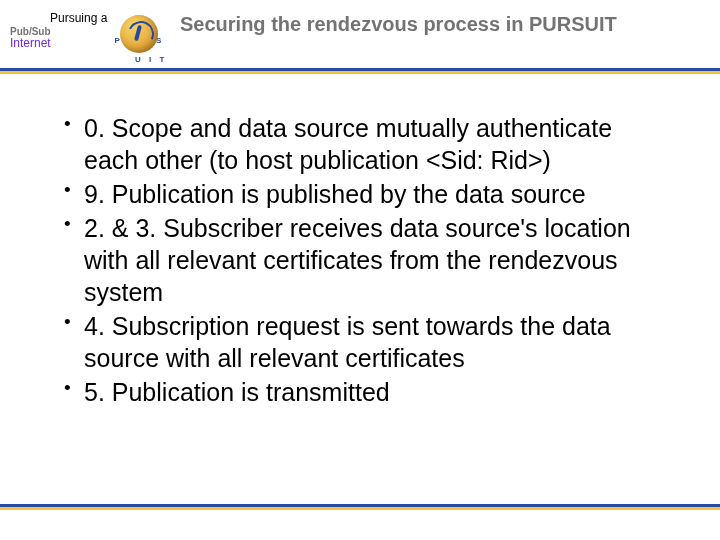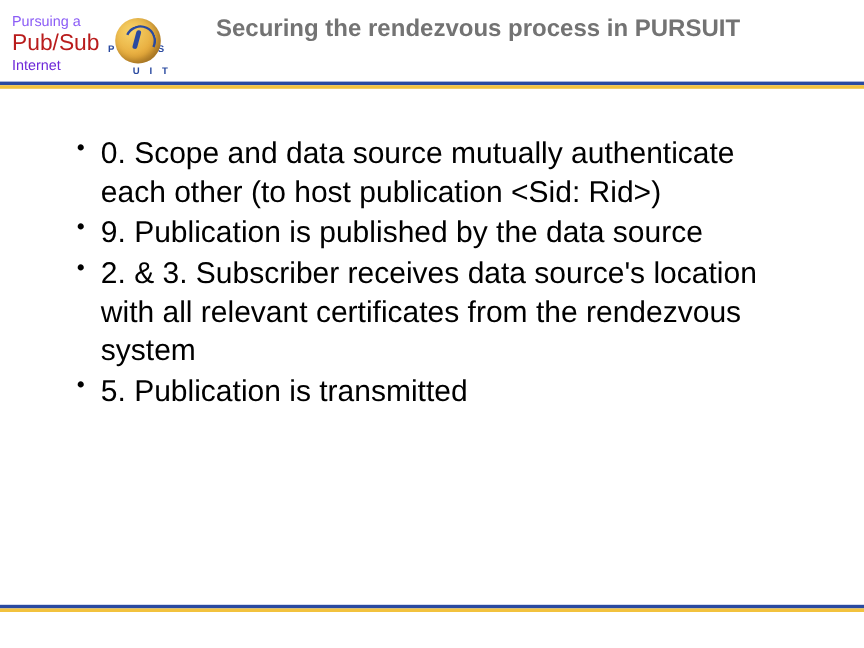--- a/index.html
+++ b/index.html
@@ -24,22 +24,22 @@
     gap: 4px;
   }
   .logo-text {
     display: flex;
     flex-direction: column;
     font-size: 12px;
     color: #999;
     line-height: 1.15;
     padding-top: 6px;
   }
-  .logo-text .l1 { font-size: 12px; color: #8b5cf6; }
-  .logo-text .l2 { font-size: 19px; font-weight: normal; color: #b91c1c; }
+  .logo-text .l1 { font-size: 12px; color: #000000; margin-left: 40px; }
+  .logo-text .l2 { font-size: 10px; font-weight: bold; color: #737373; }
   .logo-text .l3 { font-size: 12px; color: #6d28d9; }
   .logo-medallion {
     width: 56px;
     height: 56px;
     position: relative;
     flex-shrink: 0;
   }
   .arc-text {
     position: absolute;
     width: 100%;
@@ -151,20 +151,21 @@
 <div class="rule-group">
   <div class="rule blue"></div>
   <div class="rule yellow"></div>
 </div>
 
 <div class="content">
   <ul class="bullets">
     <li>0. Scope and data source mutually authenticate each other (to host publication &lt;Sid: Rid&gt;)</li>
     <li>9. Publication is published by the data source</li>
     <li>2. &amp; 3. Subscriber receives data source's location with all relevant certificates from the rendezvous system</li>
+    <li>4. Subscription request is sent towards the data source with all relevant certificates</li>
     <li>5. Publication is transmitted</li>
   </ul>
 </div>
 
 <div class="footer-rules rule-group">
   <div class="rule blue"></div>
   <div class="rule yellow"></div>
 </div>
 
 </body></html>

